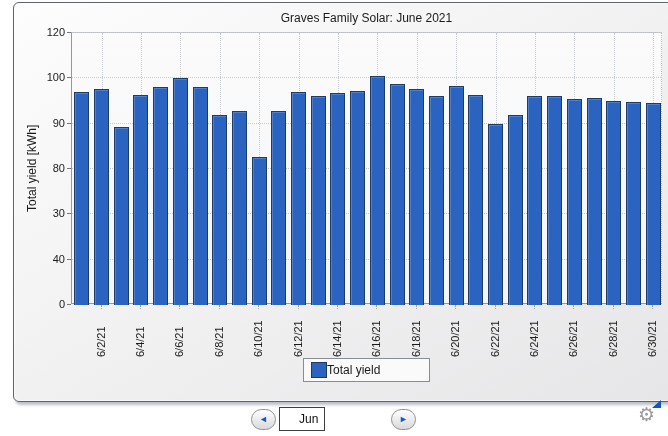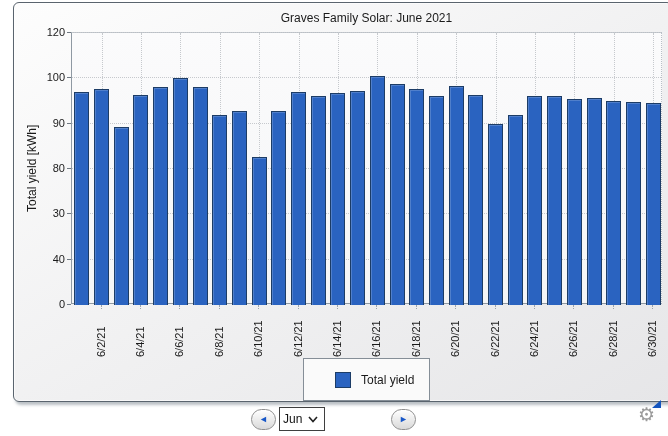--- a/index.html
+++ b/index.html
@@ -47,42 +47,42 @@
     display:flex; align-items:center;
   }
   .y-axis-title {
     position:absolute; left:10px; top:29px; height:272px; width:16px;
     writing-mode:vertical-rl; transform:rotate(180deg);
     display:flex; align-items:center; justify-content:center;
     font-size:12px; color:#1a1a1a; white-space:nowrap;
   }
   
   .legend-box {
-    position:absolute; left:289px; top:355px; width:127px; height:43px;
+    position:absolute; left:289px; top:355px; width:127px; height:24px;
     border:1px solid #858e97; background:#fafafa;
-    display:flex; align-items:center; gap:10px; padding-left:31px;
+    display:flex; align-items:center; gap:0; padding-left:7px;
   }
   .legend-swatch { width:16px; height:16px; border:1px solid #1c3c66; }
   .legend-label { font-size:12px; color:#1a1a1a; }
   
   .nav-btn {
     position:absolute; top:409px; width:25px; height:21px;
     border:1px solid #8f8f8f; border-radius:11px;
     background:linear-gradient(#ffffff,#d9d9d9);
     box-shadow:inset 0 1px 0 #ffffff;
     display:flex; align-items:center; justify-content:center;
     font-size:9px; color:#1857c8; cursor:pointer; line-height:1;
   }
   .nav-btn.prev { left:251px; }
   .nav-btn.next { left:391px; }
   .select-box {
     position:absolute; top:407px; height:24px;
     border:1px solid #3f3f3f; background:#ffffff;
     display:flex; align-items:center; justify-content:space-between;
-    font-size:12px; color:#111; padding:0 6px 0 3px; cursor:pointer;
+    font-size:12px; color:#111; padding:0 6px 0 19px; cursor:pointer;
   }
   .select-box.month { left:279px; width:46px; }
   .select-box.year  { left:332px; width:56px; }
   .chevron { width:10px; height:7px; }
   
   .gear-wrap { position:absolute; left:636px; top:399px; width:30px; height:34px; }
   .gear-glyph {
     position:absolute; left:2px; top:6px;
     font-size:19px; line-height:19px; color:#9b9b9b;
     text-shadow:0 1px 0 #ffffff;

